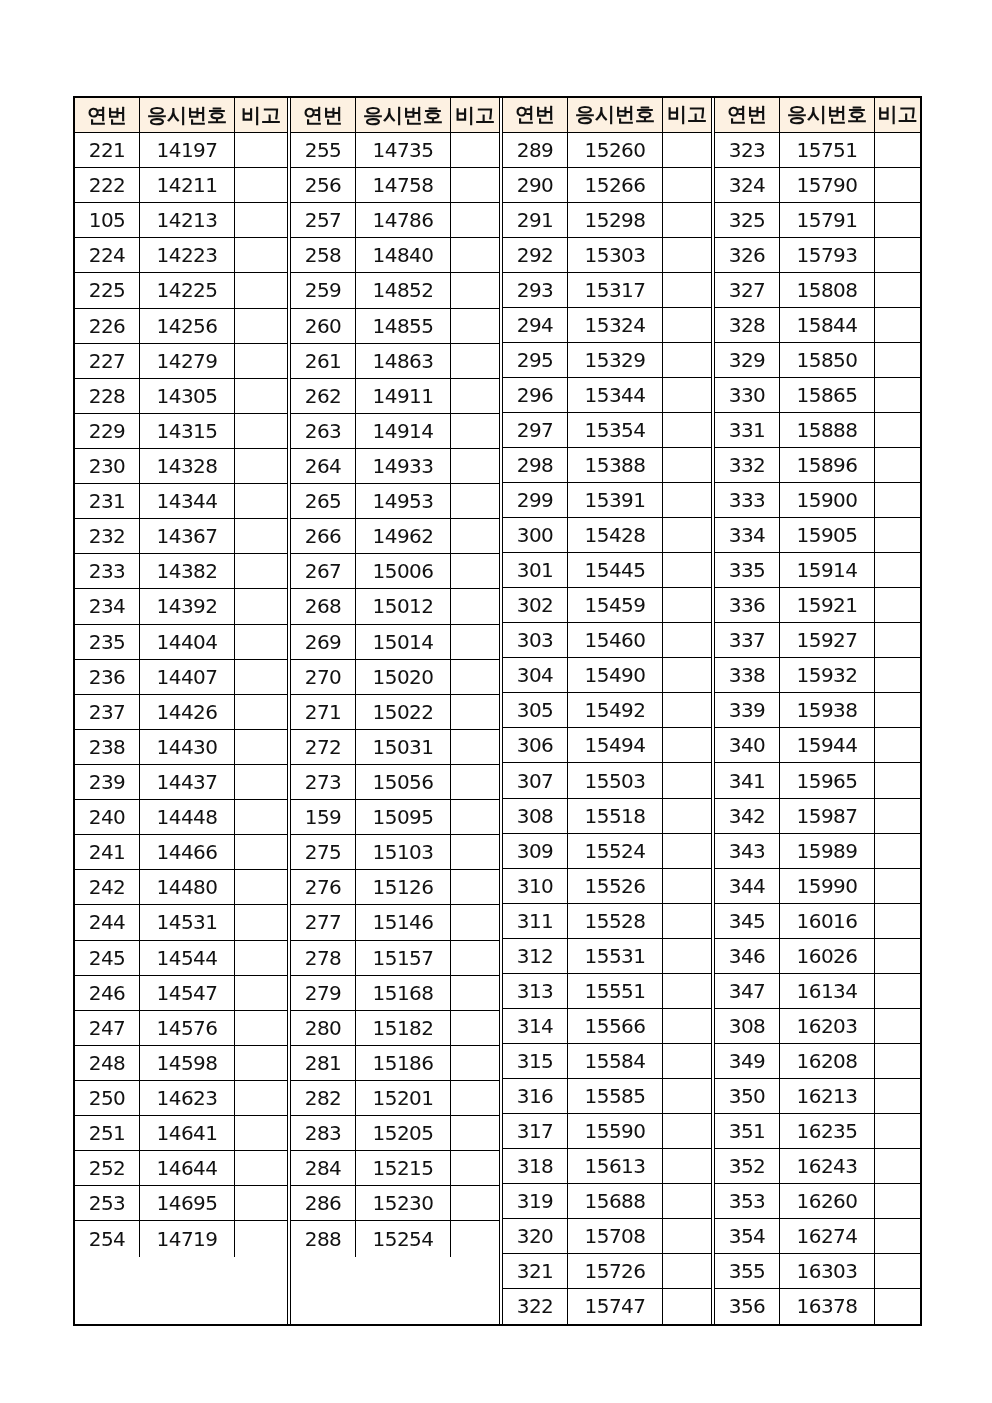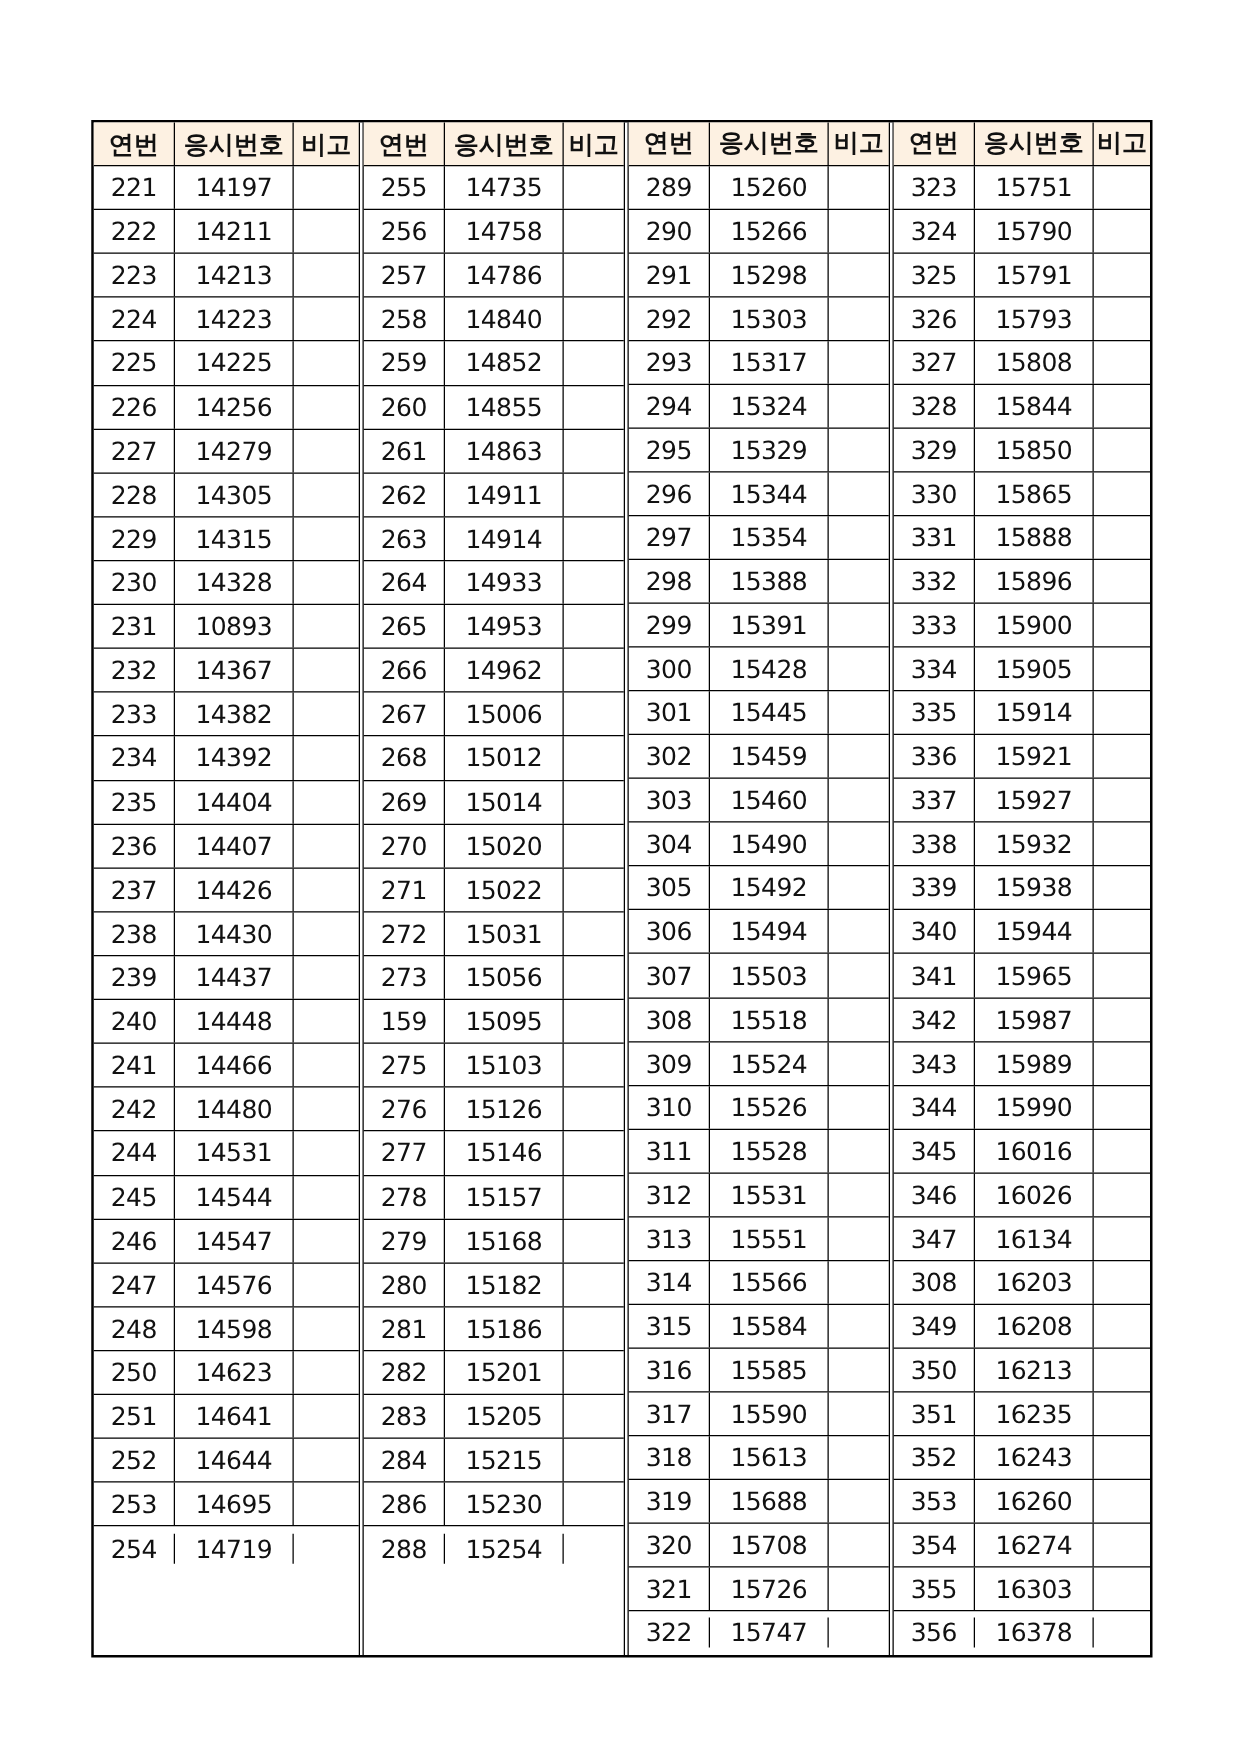--- a/index.html
+++ b/index.html
@@ -4,21 +4,21 @@
 <style>
   html, body { margin:0; padding:0; background:#ffffff; }
   body { width:992px; height:1403px; position:relative; overflow:hidden;
          font-family:"DejaVu Sans", "Liberation Sans", sans-serif; color:#111; }
   .page { position:absolute; left:73px; top:96px; width:849px; height:1230px;
           border:2px solid #000; box-sizing:border-box; display:flex; background:#fff; }
   .group { display:flex; flex-direction:column; height:100%; box-sizing:border-box; }
   .group + .group { border-left:4px double #000; }
   .g1 { width:212px; } .g2 { width:212px; } .g3 { width:212px; } .g4 { flex:1; }
   .row { display:flex; height:35.12px; box-sizing:border-box; border-bottom:1px solid #000; }
-  .row:last-child { border-bottom:none;align-items:center; }
+  .row:last-child { border-bottom:none; }
   .row.head { background:#fdf1e2; height:35px; border-bottom:1px solid #000; }
   .cell { display:flex; align-items:center; justify-content:center; box-sizing:border-box;
           font-size:20px; letter-spacing:-0.5px; }
   .head .cell { font-weight:bold; font-size:20px; letter-spacing:0; }
   .c-no { width:65px; border-right:1px solid #000; }
   .c-exam { width:95px; border-right:1px solid #000; }
   .c-note { flex:1; }
 </style>
 </head>
 <body>
@@ -34,21 +34,21 @@
         <div class="cell c-no">221</div>
         <div class="cell c-exam">14197</div>
         <div class="cell c-note"></div>
       </div>
       <div class="row">
         <div class="cell c-no">222</div>
         <div class="cell c-exam">14211</div>
         <div class="cell c-note"></div>
       </div>
       <div class="row">
-        <div class="cell c-no">223</div>
+        <div class="cell c-no">105</div>
         <div class="cell c-exam">14213</div>
         <div class="cell c-note"></div>
       </div>
       <div class="row">
         <div class="cell c-no">224</div>
         <div class="cell c-exam">14223</div>
         <div class="cell c-note"></div>
       </div>
       <div class="row">
         <div class="cell c-no">225</div>
@@ -75,21 +75,21 @@
         <div class="cell c-exam">14315</div>
         <div class="cell c-note"></div>
       </div>
       <div class="row">
         <div class="cell c-no">230</div>
         <div class="cell c-exam">14328</div>
         <div class="cell c-note"></div>
       </div>
       <div class="row">
         <div class="cell c-no">231</div>
-        <div class="cell c-exam">10893</div>
+        <div class="cell c-exam">14344</div>
         <div class="cell c-note"></div>
       </div>
       <div class="row">
         <div class="cell c-no">232</div>
         <div class="cell c-exam">14367</div>
         <div class="cell c-note"></div>
       </div>
       <div class="row">
         <div class="cell c-no">233</div>
         <div class="cell c-exam">14382</div>

